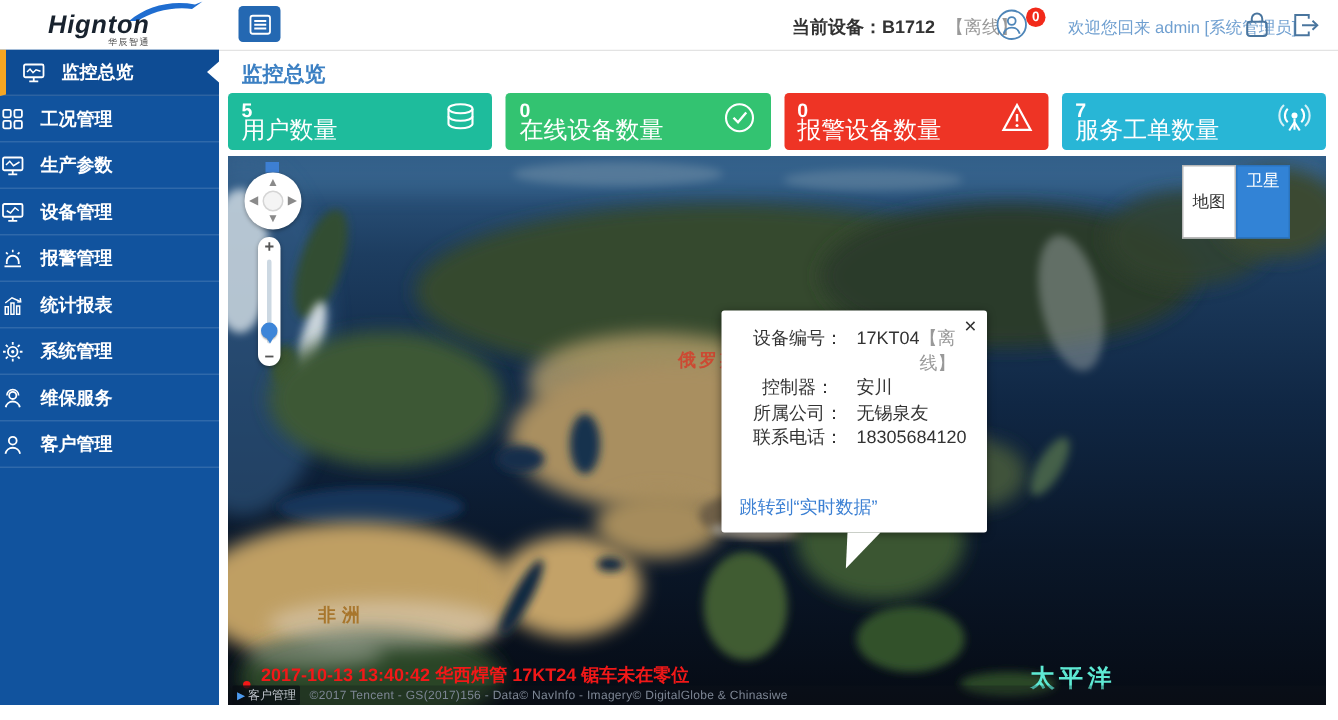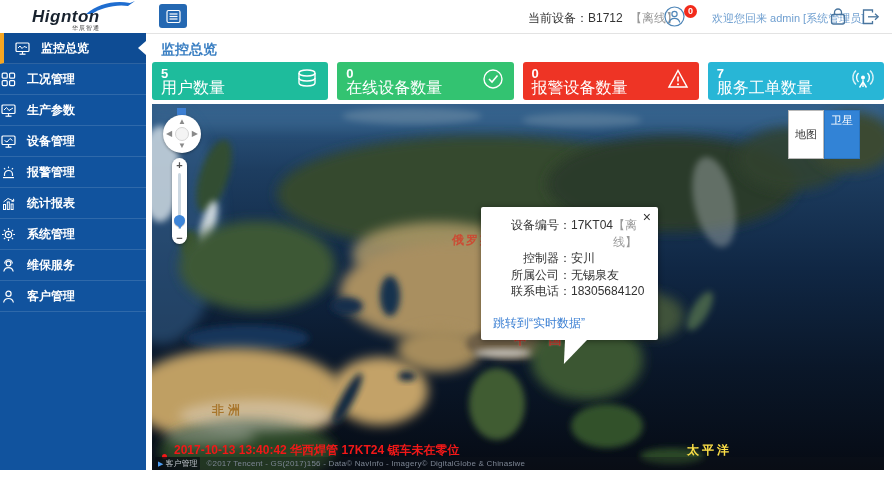--- a/index.html
+++ b/index.html
@@ -7,21 +7,21 @@
   .app{position:relative;width:892px;height:480px;background:#fff}
 
   
   .topbar{position:absolute;left:0;top:0;width:892px;height:33px;background:#fff;z-index:10}
   .logo{position:absolute;left:14px;top:1px;width:130px;height:31px}
   .brand{position:absolute;left:18px;top:6px;font-size:17px;font-weight:bold;font-style:italic;color:#18222e;letter-spacing:.5px}
   .brand-sub{position:absolute;left:58px;top:23px;font-size:6px;color:#444;letter-spacing:1px}
   .swoosh{position:absolute;left:70px;top:-1px}
   .menu-btn{position:absolute;left:159px;top:4px;width:28px;height:24px;background:#2468b2;border-radius:3px;display:flex;align-items:center;justify-content:center;cursor:pointer}
   .cur-dev{position:absolute;left:528px;top:10px;font-size:12px;color:#333;white-space:nowrap}
-  .cur-dev b{font-weight:normal}
+  .cur-dev b{font-weight:bold}
   .cur-dev .status{color:#999;margin-left:4px}
   .hicon{position:absolute;top:6px}
   .user-wrap{left:664px}
   .badge{position:absolute;left:684px;top:5px;min-width:13px;height:13px;background:#f22a1a;color:#fff;font-size:9px;line-height:13px;text-align:center;border-radius:7px;padding:0 2px;font-weight:bold}
   .welcome{position:absolute;left:712px;top:11px;font-size:11px;color:#6f9fd0;white-space:nowrap}
   .lock-wrap{left:828px}
   .logout-wrap{left:860px}
 
   
   .sidebar{position:absolute;left:0;top:33px;width:146px;height:437px;background:#11539e;z-index:9}
@@ -41,42 +41,42 @@
   .cicon{position:absolute;right:9px;top:50%;transform:translateY(-50%)}
 
   
   .map{position:absolute;left:152px;top:104px;width:732px;height:366px;overflow:hidden;background:#0c1c33;z-index:4}
   .terrain{position:absolute;left:0;top:0}
 
   .map-label{position:absolute;font-weight:bold;white-space:nowrap;z-index:2}
   .lbl-russia{left:300px;top:128px;color:#cc4a33;font-size:12px;letter-spacing:2px}
   .lbl-china{left:362px;top:227px;color:#c03528;font-size:13px;letter-spacing:9px;text-shadow:0 0 2px rgba(255,255,255,.35)}
   .lbl-africa{left:60px;top:298px;color:#a8762c;font-size:12px;letter-spacing:4px}
-  .lbl-pacific{left:535px;top:338px;color:#fde047;font-size:12px;letter-spacing:3px}
+  .lbl-pacific{left:535px;top:338px;color:#5eead4;font-size:16px;letter-spacing:3px}
 
   .pan{position:absolute;left:11px;top:11px;width:38px;height:38px;background:#fff;border-radius:50%;box-shadow:0 1px 3px rgba(0,0,0,.35);z-index:3;cursor:pointer}
   .pan-center{position:absolute;left:12px;top:12px;width:14px;height:14px;border:1px solid #d5d5d5;border-radius:50%;background:#f4f4f4}
   .chev{position:absolute;color:#8a8a8a;font-size:8px;line-height:8px}
   .tinysq{position:absolute;left:25px;top:4px;width:9px;height:7px;background:#3d7fd3;z-index:3}
   .zoomslider{position:absolute;left:20px;top:54px;width:15px;height:86px;background:#fff;border-radius:8px;box-shadow:0 1px 3px rgba(0,0,0,.35);z-index:3}
   .zplus,.zminus{position:absolute;width:15px;text-align:center;font-size:11px;color:#555;font-weight:bold;cursor:pointer}
   .zplus{top:1px}.zminus{bottom:0}
   .ztrack{position:absolute;left:6px;top:15px;width:3px;height:56px;background:#ccd8e2;border-radius:2px;cursor:pointer}
   .zthumb{position:absolute;left:2px;top:57px;width:11px;height:11px;background:#3d85d8;border-radius:50%;box-shadow:0 1px 1px rgba(0,0,0,.3);cursor:pointer}
   .zthumb::after{content:"";position:absolute;left:3px;top:9px;border-left:3px solid transparent;border-right:3px solid transparent;border-top:5px solid #3d85d8}
 
   .layers{position:absolute;right:24px;top:6px;display:flex;font-size:11px;z-index:3}
   .layer-map{background:#fff;color:#333;padding:16px 6px;border:1px solid #b9b9b9;cursor:pointer}
   .layer-sat{background:#3283d6;color:#fff;padding:2px 6px;border:1px solid #2a74c0;cursor:pointer}
 
   .popup{position:absolute;left:329px;top:103px;width:177px;background:#fff;border-radius:2px;box-shadow:0 1px 6px rgba(0,0,0,.45);padding:10px 12px 8px;z-index:6}
   .prow{display:flex;font-size:12px;color:#333;line-height:16.5px}
-  .plabel{width:78px;text-align:right;flex:0 0 auto}
+  .plabel{width:78px;text-align:center;flex:0 0 auto}
   .pstatus{margin-left:auto;color:#999}
-  .plink{color:#3a7fd3;font-size:12px;margin-top:15px;cursor:pointer}
+  .plink{color:#3a7fd3;font-size:12px;margin-top:30px;cursor:pointer}
   .pclose{position:absolute;right:7px;top:3px;font-size:14px;color:#333;cursor:pointer;line-height:14px}
   .ptail{position:absolute;left:84px;top:100%;width:0;height:0;border-top:24px solid #fff;border-right:18px solid transparent;border-left:4px solid transparent;transform:skewX(-12deg);transform-origin:top left}
 
   .alert{position:absolute;left:10px;top:338px;font-size:12px;font-weight:bold;color:#f21818;z-index:5;display:flex;align-items:flex-end;gap:7px}
   .alert .dot{width:5px;height:5px;border-radius:50%;background:#f21818;flex:0 0 auto}
 
   .attrib{position:absolute;left:0;bottom:0;width:732px;height:13px;background:rgba(15,20,28,.30);display:flex;align-items:center;gap:6px;padding-left:3px;z-index:5}
   .tchip{background:rgba(8,12,18,.65);color:#c3c8cf;font-size:8px;padding:1px 3px;display:flex;align-items:center;gap:2px;border-radius:1px}
   .tchip .tri{color:#4d9bf0;font-size:7px}
   .attrib-text{font-size:8px;color:#7d8694;letter-spacing:.2px}

